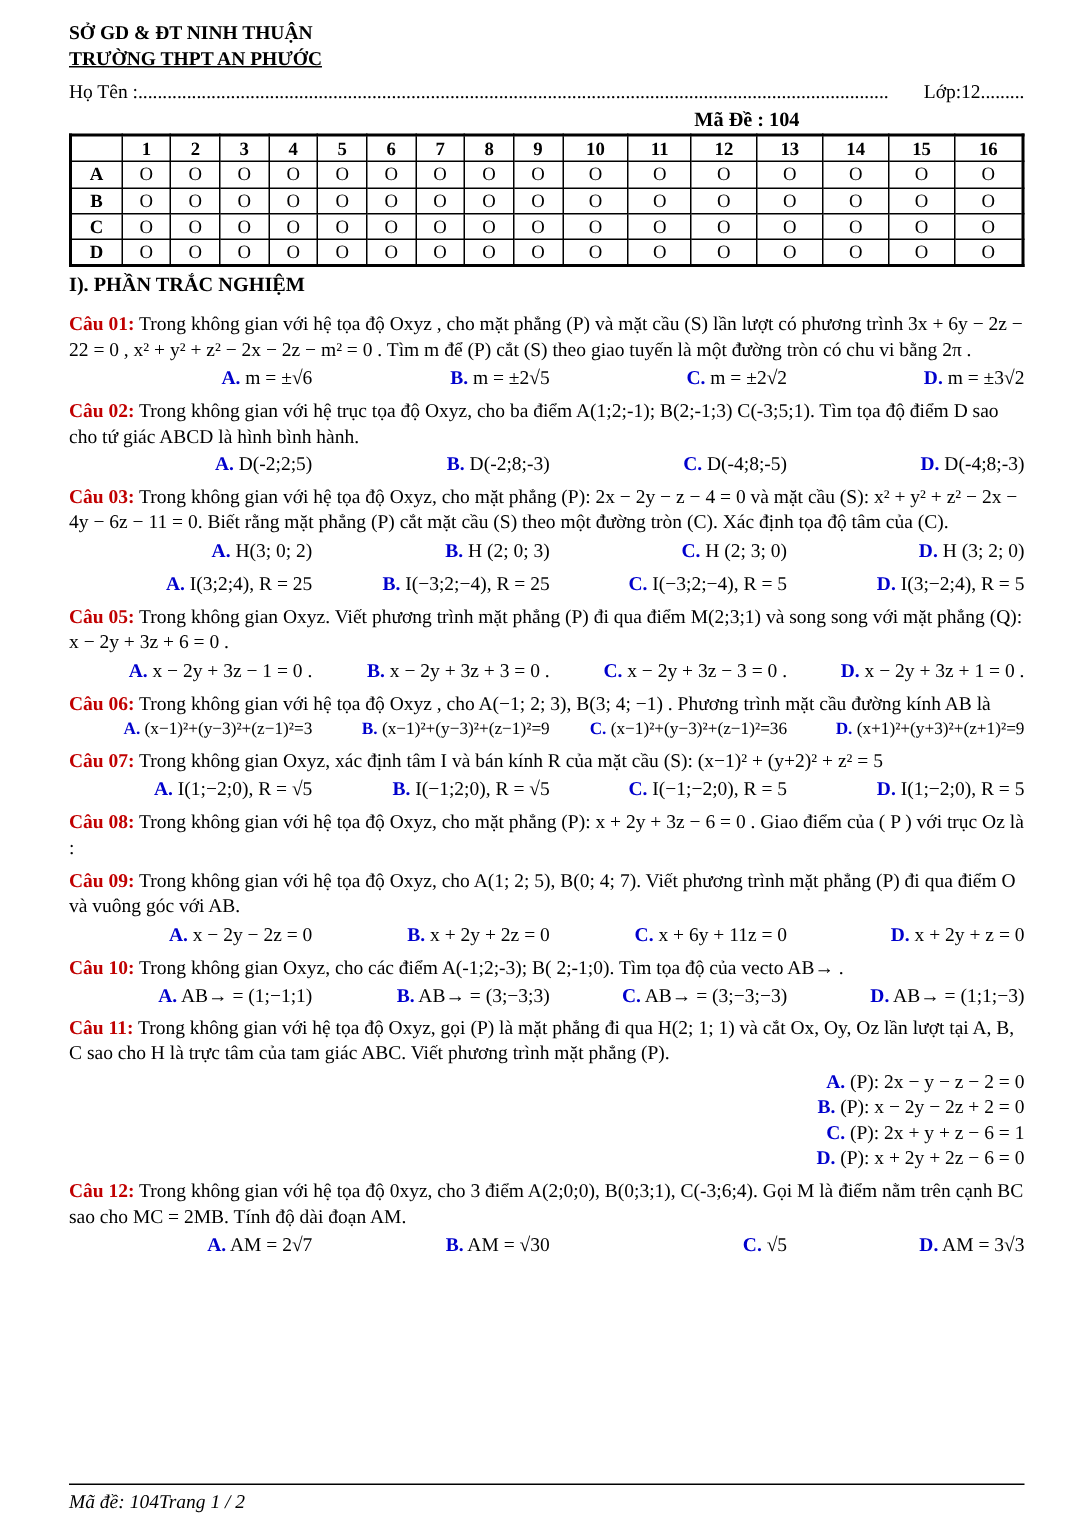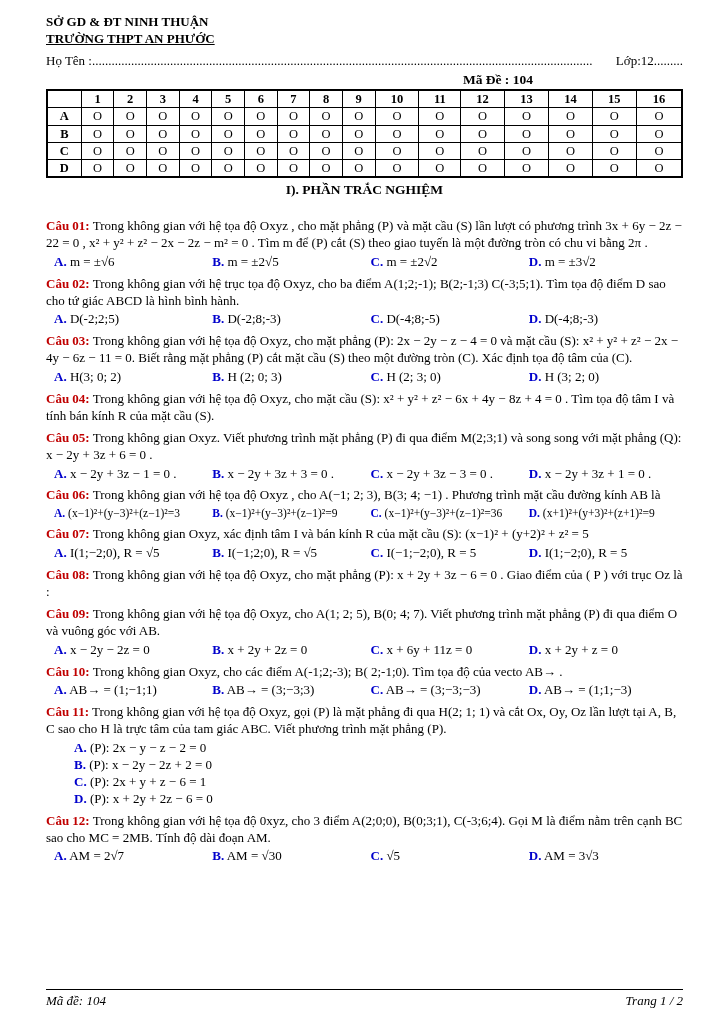--- a/index.html
+++ b/index.html
@@ -27,34 +27,34 @@
   .name-line .dots { flex:1 1 auto; min-width:0; overflow:hidden; }
   .code-line { text-align:right; padding-right:150px; font-weight:bold; font-size:13.5px; margin-top:1px; }
   
   table.grid { width:100%; border-collapse:collapse; border:2px solid #000; margin-top:1px; }
   table.grid th, table.grid td {
     border:1px solid #000; text-align:center;
     height:16px; padding:0; font-size:12.5px; font-weight:normal;
   }
   table.grid thead th, table.grid .row-label { font-weight:bold; }
   
-  .section-title { font-weight:bold; font-size:13.5px; margin:3px 0 19px;text-align:center; }
+  .section-title { font-weight:bold; font-size:13.5px; margin:3px 0 9px; }
   
   .question { margin-bottom:5px; }
   .q-label { font-weight:bold; color:var(--question-label,#c00000); }
   .options { display:grid; grid-template-columns:repeat(4,1fr); padding-left:8px; margin-top:2px; column-gap:4px; }
   .options.two-col { grid-template-columns:1fr;margin-left:20px; }
   .options.tight { font-size:11.5px; }
-  .option { white-space:nowrap; overflow:hidden; }
+  .option { white-space:nowrap; overflow:hidden;text-align:right; }
   .opt-letter { font-weight:bold; color:var(--option-letter,#0000cc); }
   
   .footer {
     position:absolute; left:46px; right:42px; bottom:14px;
     border-top:1px solid #000; padding-top:3px;
-    display:flex; justify-content:space-between;
+    display:flex; 
     font-style:italic;
   }
 </style>
 </head>
 <body>
 
 <div class="page">
 
   <div class="header">
     <div class="h-left">
@@ -197,21 +197,26 @@
       <div class="question">
         <div class="q-text"><span class="q-label">Câu 03:</span> <span>Trong không gian với hệ tọa độ Oxyz, cho mặt phẳng (P): 2x − 2y − z − 4 = 0 và mặt cầu (S): x² + y² + z² − 2x − 4y − 6z − 11 = 0. Biết rằng mặt phẳng (P) cắt mặt cầu (S) theo một đường tròn (C). Xác định tọa độ tâm của (C).</span></div>
         <div class="options">
           <div class="option"><span class="opt-letter">A.</span> <span class="opt-value">H(3; 0; 2)</span></div>
           <div class="option"><span class="opt-letter">B.</span> <span class="opt-value">H (2; 0; 3)</span></div>
           <div class="option"><span class="opt-letter">C.</span> <span class="opt-value">H (2; 3; 0)</span></div>
           <div class="option"><span class="opt-letter">D.</span> <span class="opt-value">H (3; 2; 0)</span></div>
         </div>
       </div>
       <div class="question">
-        <div class="q-text"><span class="q-label">Câu 04:</span> <span>Trong không gian với hệ tọa độ Oxyz, cho mặt cầu (S): x² + y² + z² − 6x + 4y − 8z + 4 = 0 .  Tìm tọa độ tâm I và tính bán kính R của mặt cầu (S).</span></div>
+        <div class="options">
+          <div class="option"><span class="opt-letter">A.</span> <span class="opt-value">I(3;2;4), R = 25</span></div>
+          <div class="option"><span class="opt-letter">B.</span> <span class="opt-value">I(−3;2;−4), R = 25</span></div>
+          <div class="option"><span class="opt-letter">C.</span> <span class="opt-value">I(−3;2;−4), R = 5</span></div>
+          <div class="option"><span class="opt-letter">D.</span> <span class="opt-value">I(3;−2;4), R = 5</span></div>
+        </div>
       </div>
       <div class="question">
         <div class="q-text"><span class="q-label">Câu 05:</span> <span>Trong không gian Oxyz. Viết phương trình mặt phẳng (P) đi qua điểm M(2;3;1) và song song với mặt phẳng (Q): x − 2y + 3z + 6 = 0 .</span></div>
         <div class="options">
           <div class="option"><span class="opt-letter">A.</span> <span class="opt-value">x − 2y + 3z − 1 = 0 .</span></div>
           <div class="option"><span class="opt-letter">B.</span> <span class="opt-value">x − 2y + 3z + 3 = 0 .</span></div>
           <div class="option"><span class="opt-letter">C.</span> <span class="opt-value">x − 2y + 3z − 3 = 0 .</span></div>
           <div class="option"><span class="opt-letter">D.</span> <span class="opt-value">x − 2y + 3z + 1 = 0 .</span></div>
         </div>
       </div>

